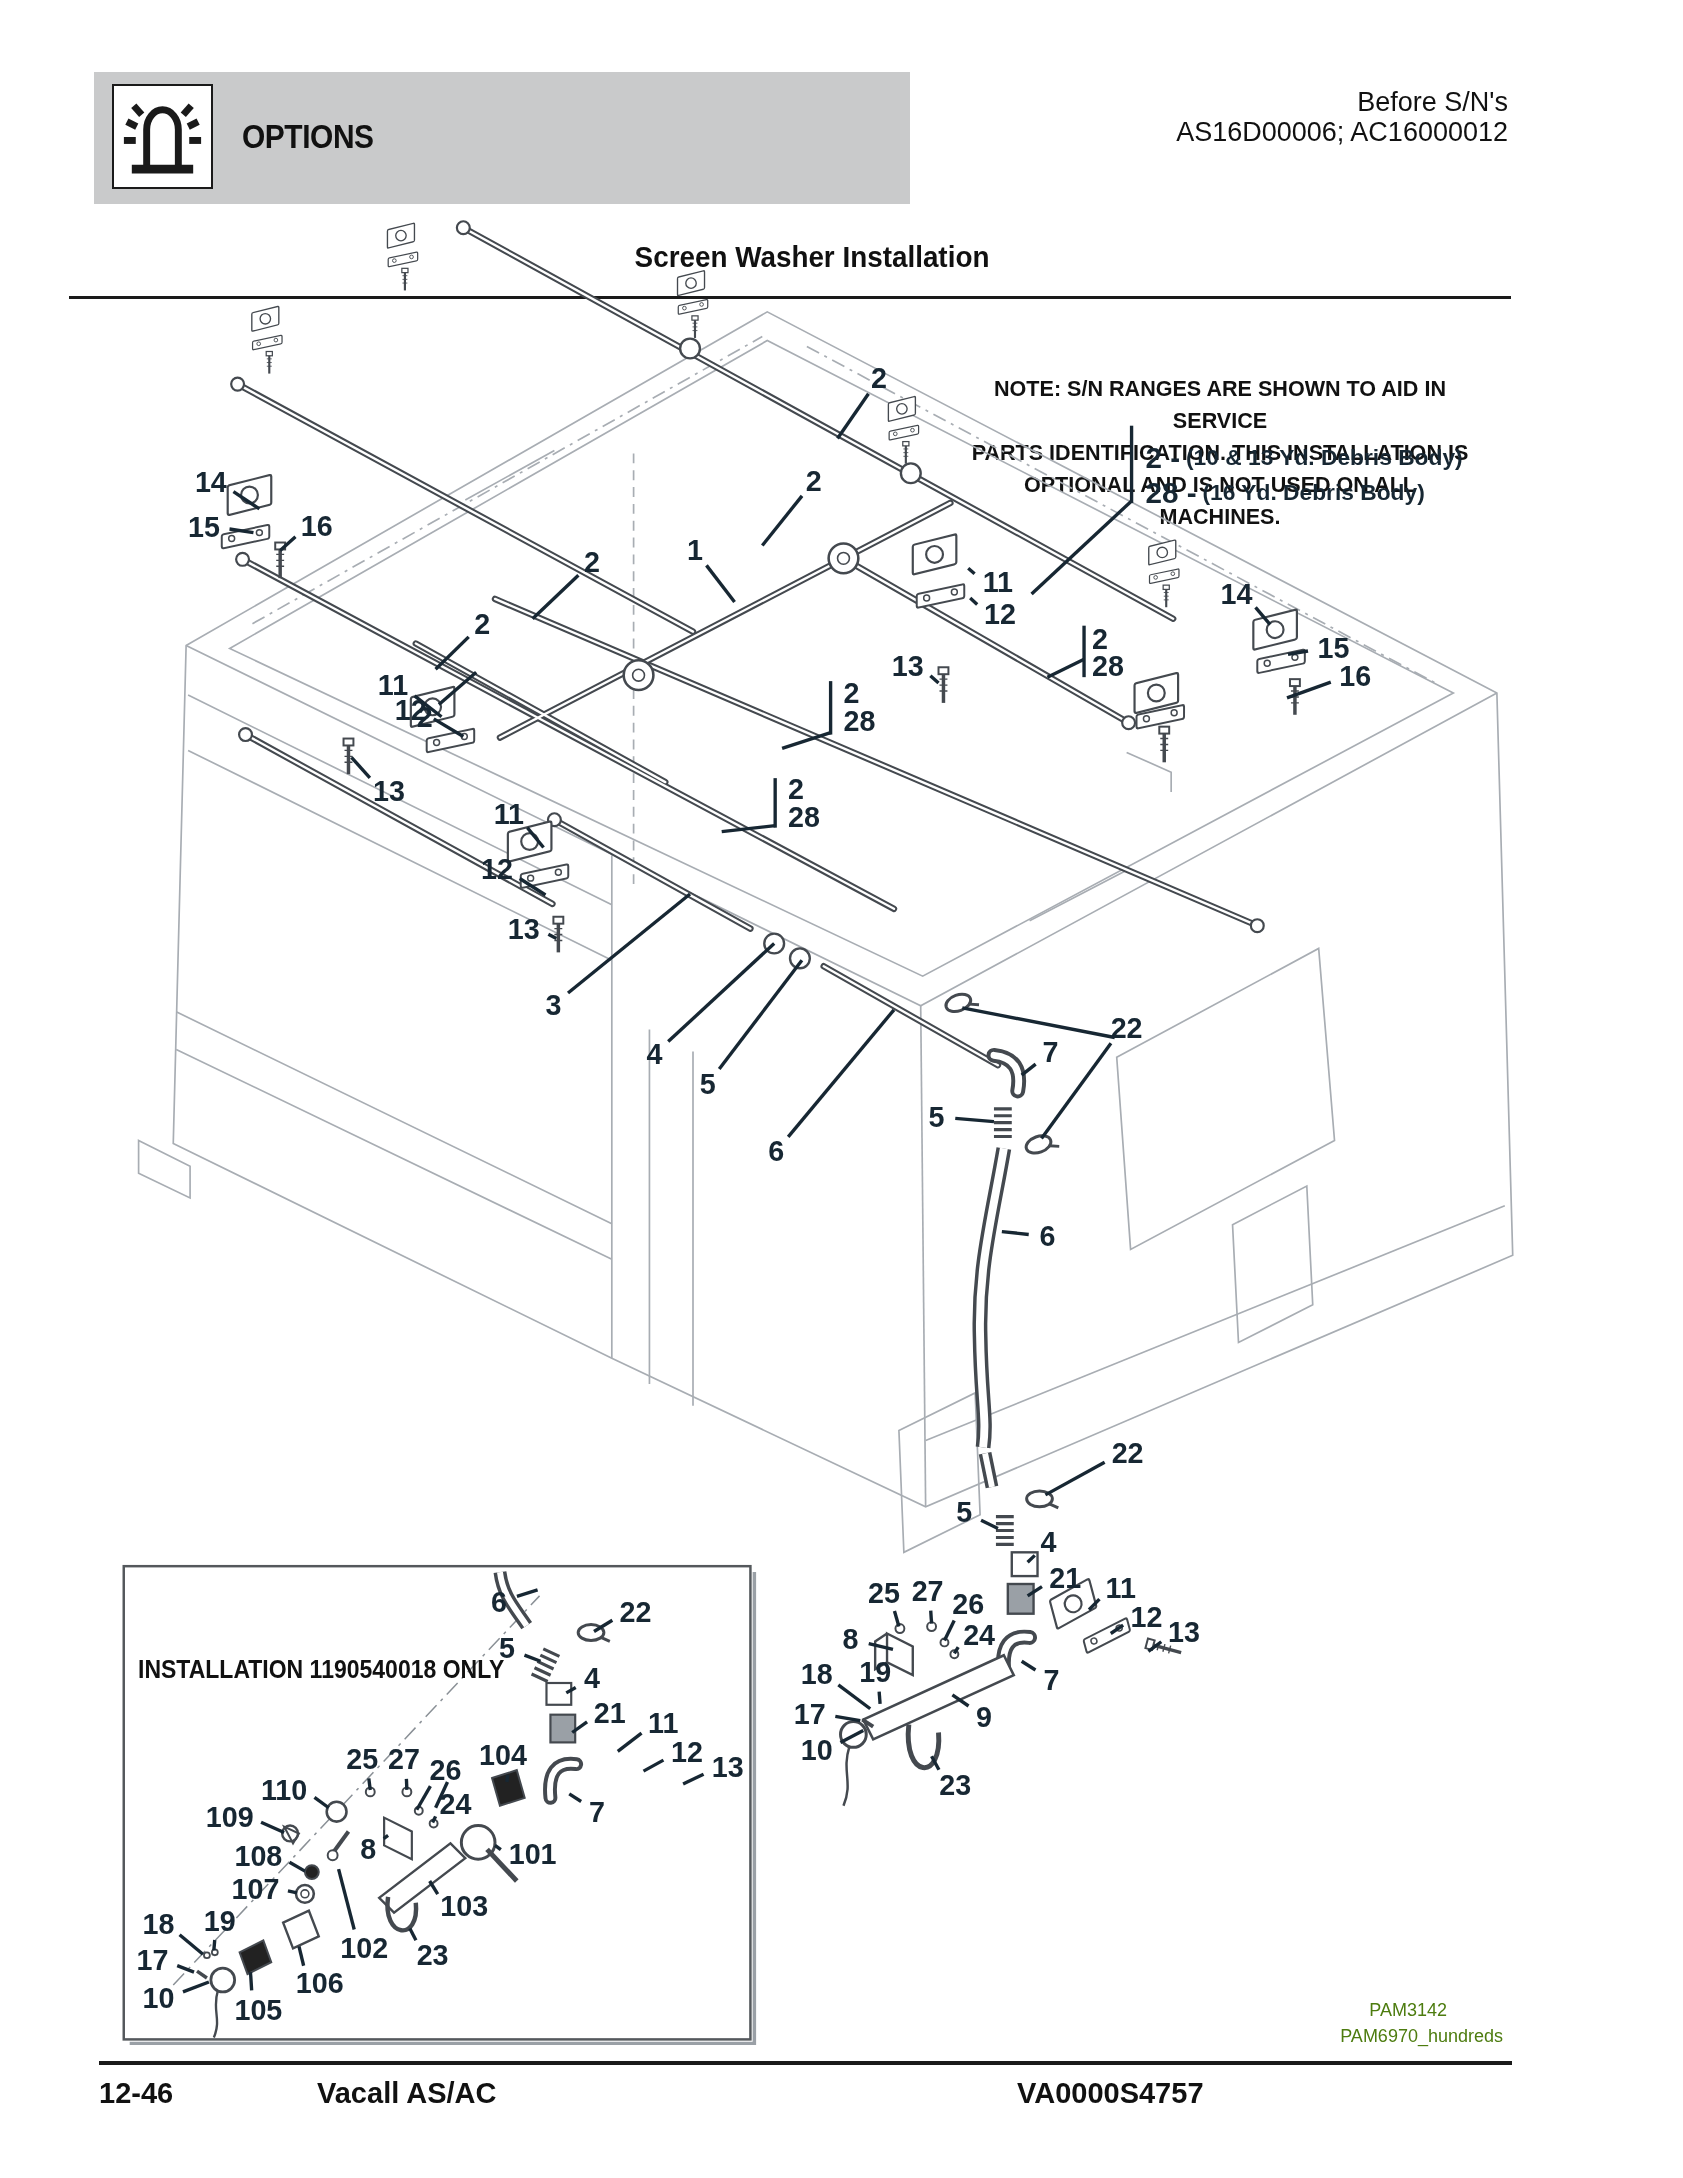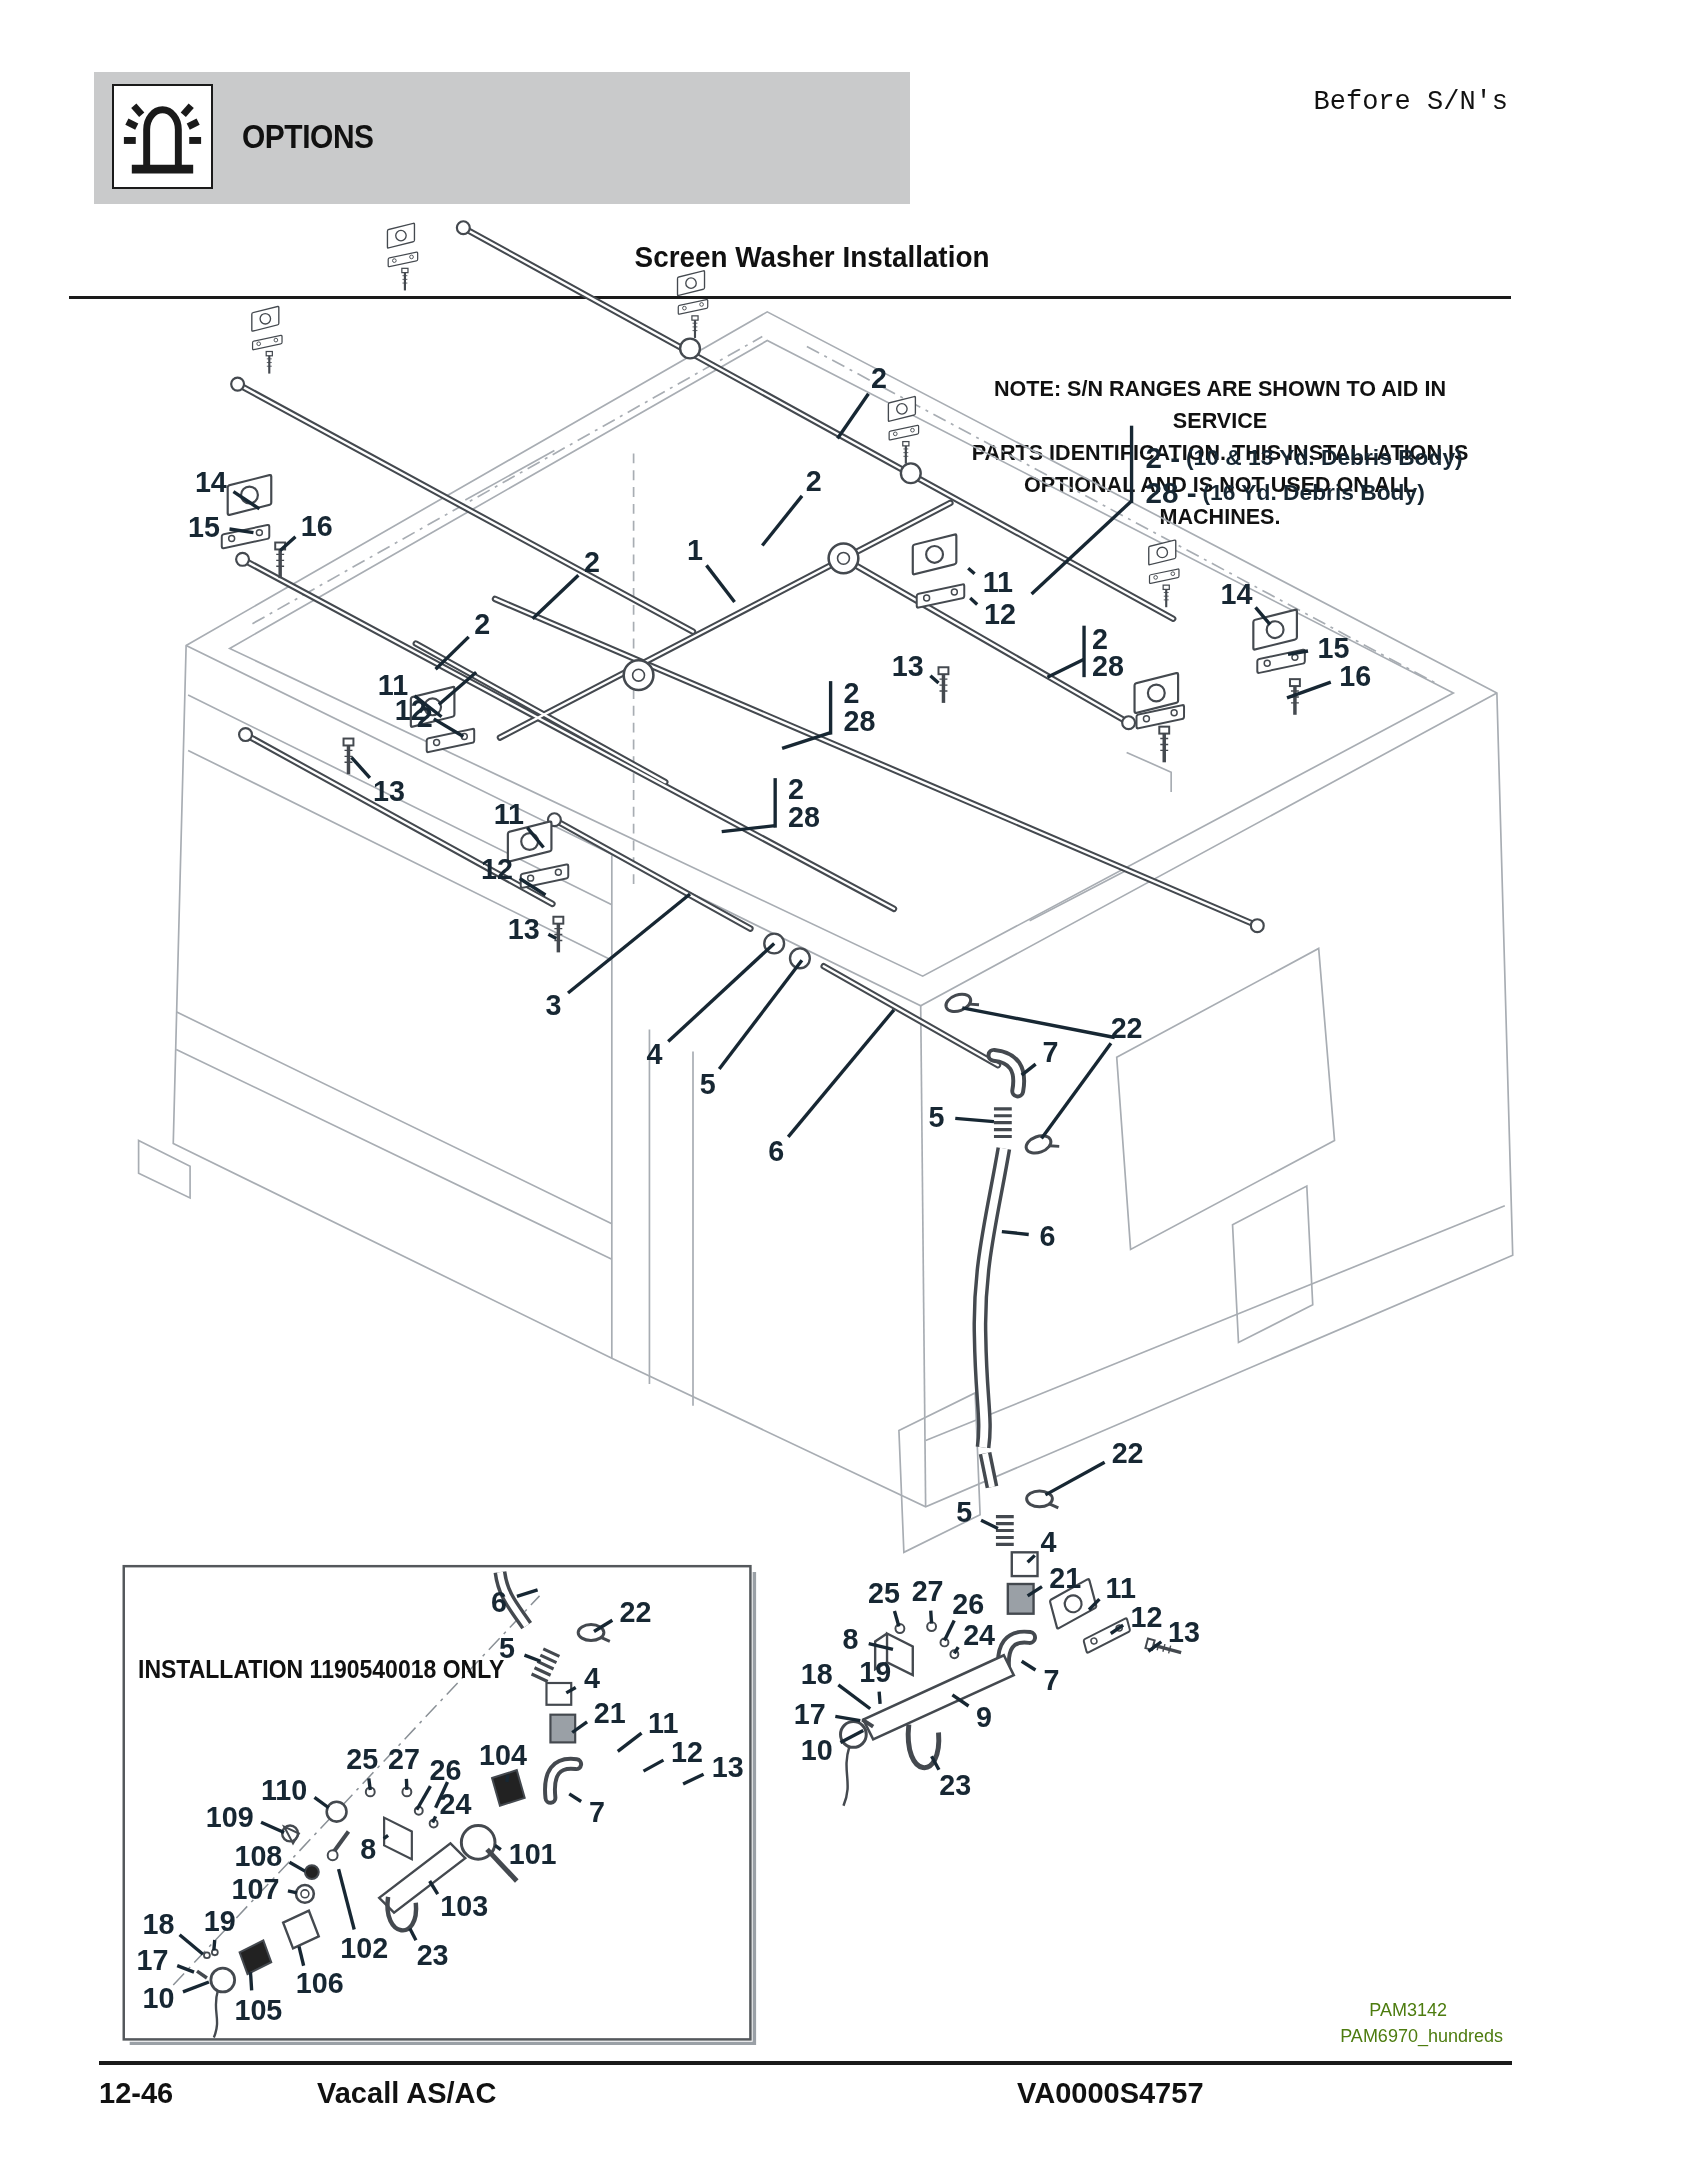--- a/index.html
+++ b/index.html
@@ -3,21 +3,21 @@
 <meta charset="utf-8">
 <style>
   html,body{margin:0;padding:0;background:#e8e8e8;}
   .page{position:relative;width:1683px;height:2178px;background:#fff;margin:0 auto;
         font-family:"Liberation Sans",sans-serif;overflow:hidden;}
   .abs{position:absolute;}
   .graybar{background:#c9cacb;}
   .iconbox{background:#fff;border:2.5px solid #1a1a1a;}
   .options{font-size:34px;font-weight:700;color:#111;transform:scaleX(.88);transform-origin:left center;
            letter-spacing:-0.5px;white-space:nowrap;}
-  .snblock{font-size:27px;color:#111;text-align:right;line-height:30px;white-space:nowrap;font-family:Liberation Mono, monospace;}
+  .snblock{font-size:27px;color:#111;text-align:right;line-height:30px;white-space:nowrap;}
   .pagetitle{font-size:29px;font-weight:700;color:#111;text-align:center;transform:scaleX(.96);transform-origin:center;}
   .rule{background:#1a1a1a;}
   .note{font-size:22px;font-weight:700;color:#111;text-align:center;line-height:32px;transform:scaleX(.98);}
   .insettitle{font-size:25px;font-weight:700;color:#111;white-space:nowrap;transform:scaleX(.92);transform-origin:left center;}
   .footer{font-size:29px;font-weight:700;color:#111;white-space:nowrap;}
   .refsm{font-size:18px;color:#4d7c0f;text-align:right;white-space:nowrap;}
   svg.art{position:absolute;left:0;top:0;width:1683px;height:2178px;}
 </style>
 </head>
 <body>
@@ -36,20 +36,21 @@
         <line x1="78" y1="20" x2="70" y2="29"></line>
         <line x1="85" y1="36" x2="75" y2="41"></line>
         <line x1="88" y1="55" x2="76" y2="55"></line>
       </g>
     </svg>
   </div>
   <div class="abs options" style="left:242px;top:117px;">OPTIONS</div>
 
   <div class="abs snblock" style="left:891px;top:87px;width:617px;">
     <div>Before S/N's</div>
+    <div>AS16D00006; AC16000012</div>
   </div>
 
   <div class="abs pagetitle" style="left:317px;top:241px;width:990px;">Screen Washer Installation</div>
   <div class="abs rule" style="left:69px;top:296px;width:1442px;height:3px;"></div>
 
   <div class="abs note" style="left:965px;top:373px;width:510px;">
     <div>NOTE: S/N RANGES ARE SHOWN TO AID IN SERVICE</div>
     <div>PARTS IDENTIFICATION. THIS INSTALLATION IS</div>
     <div>OPTIONAL AND IS NOT USED ON ALL MACHINES.</div>
   </div>

